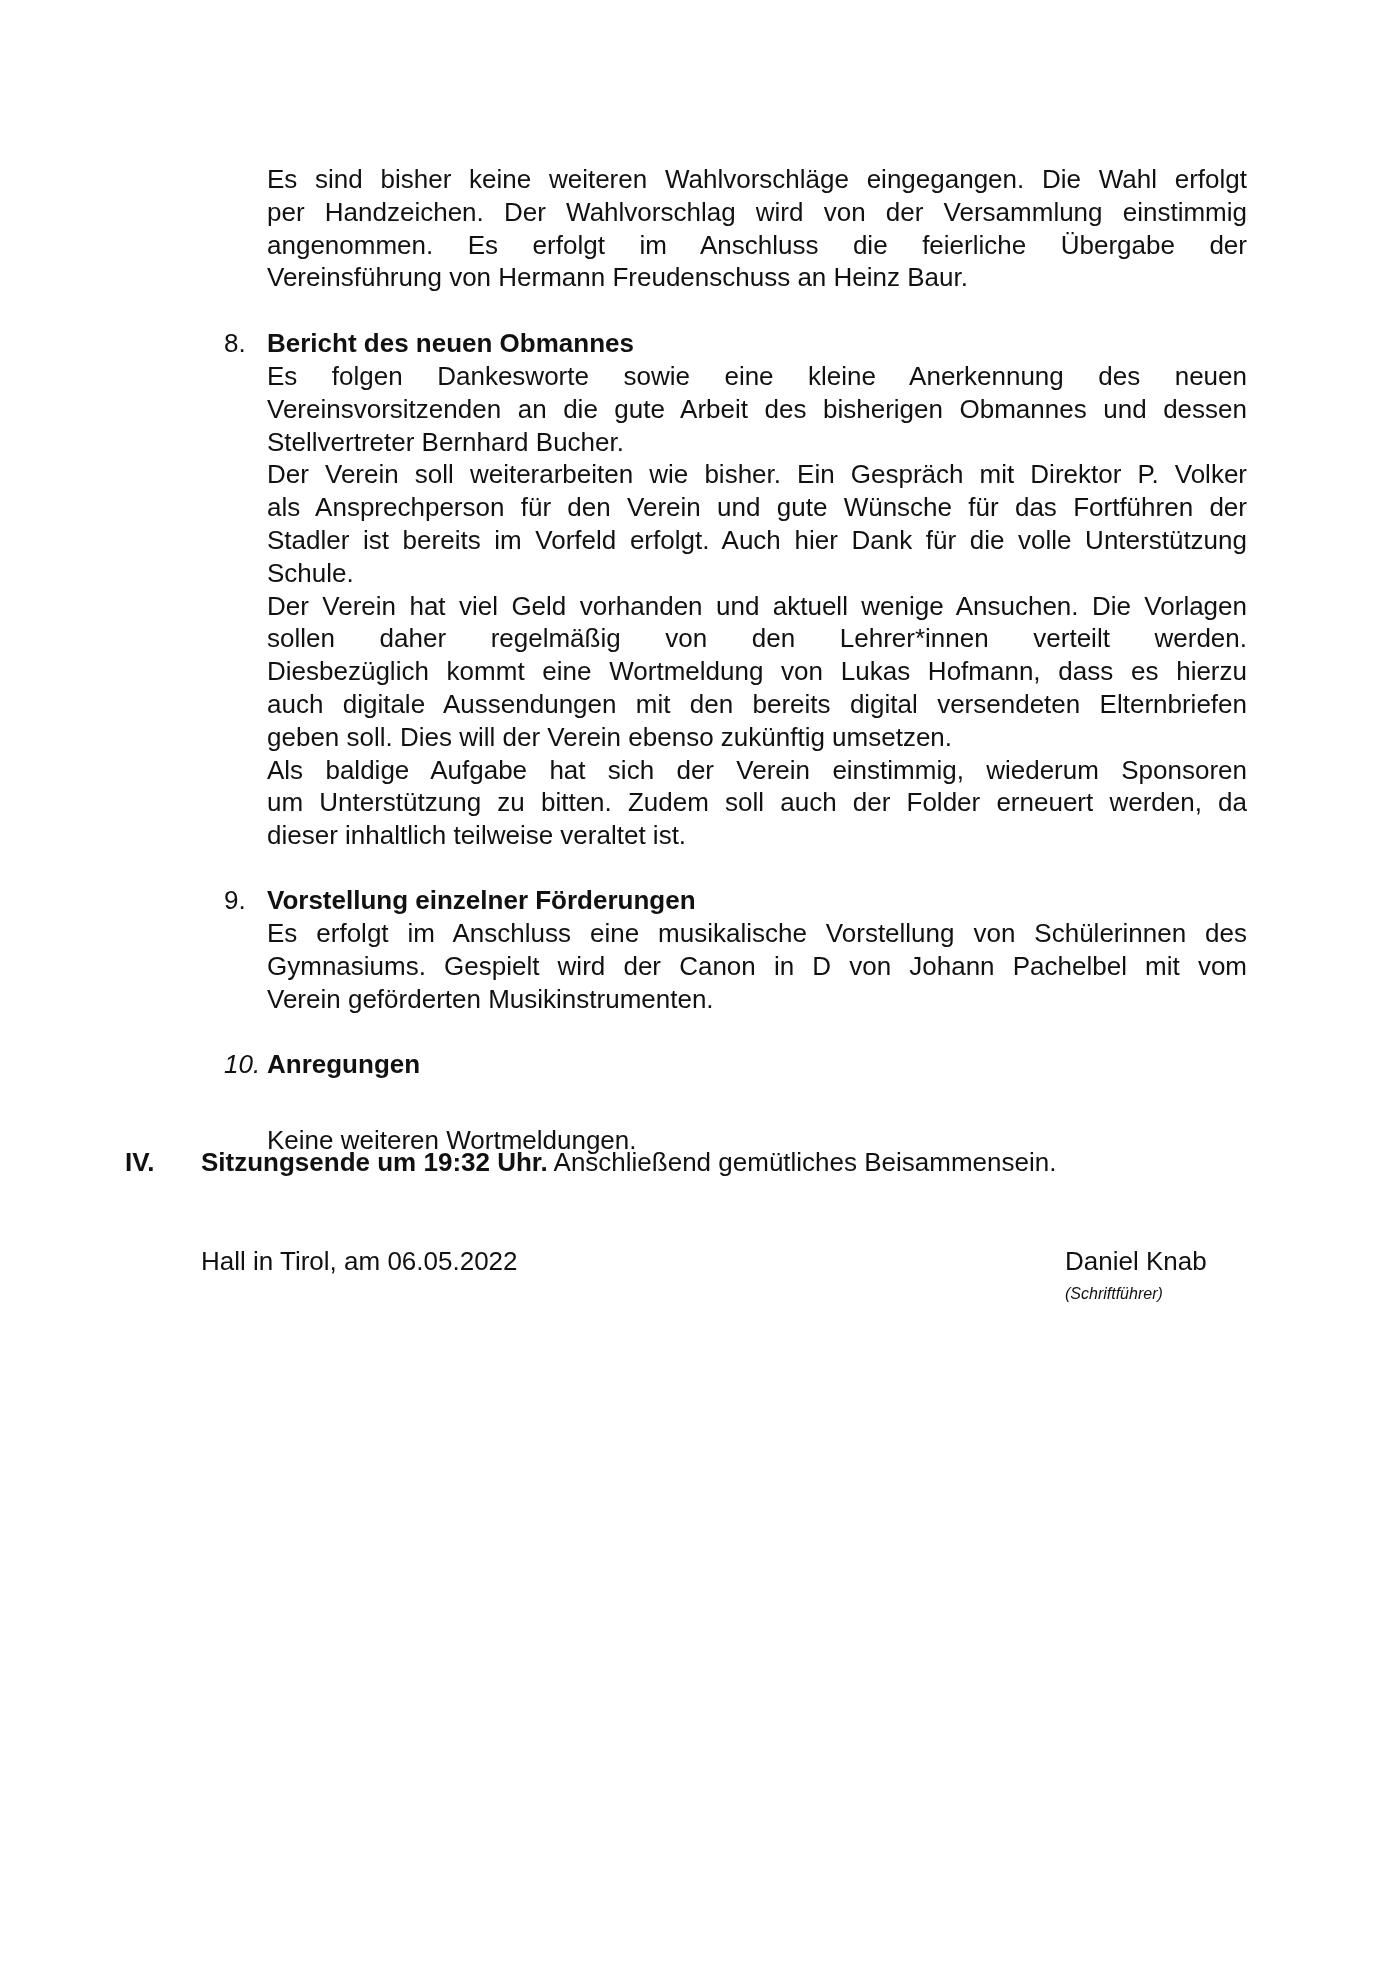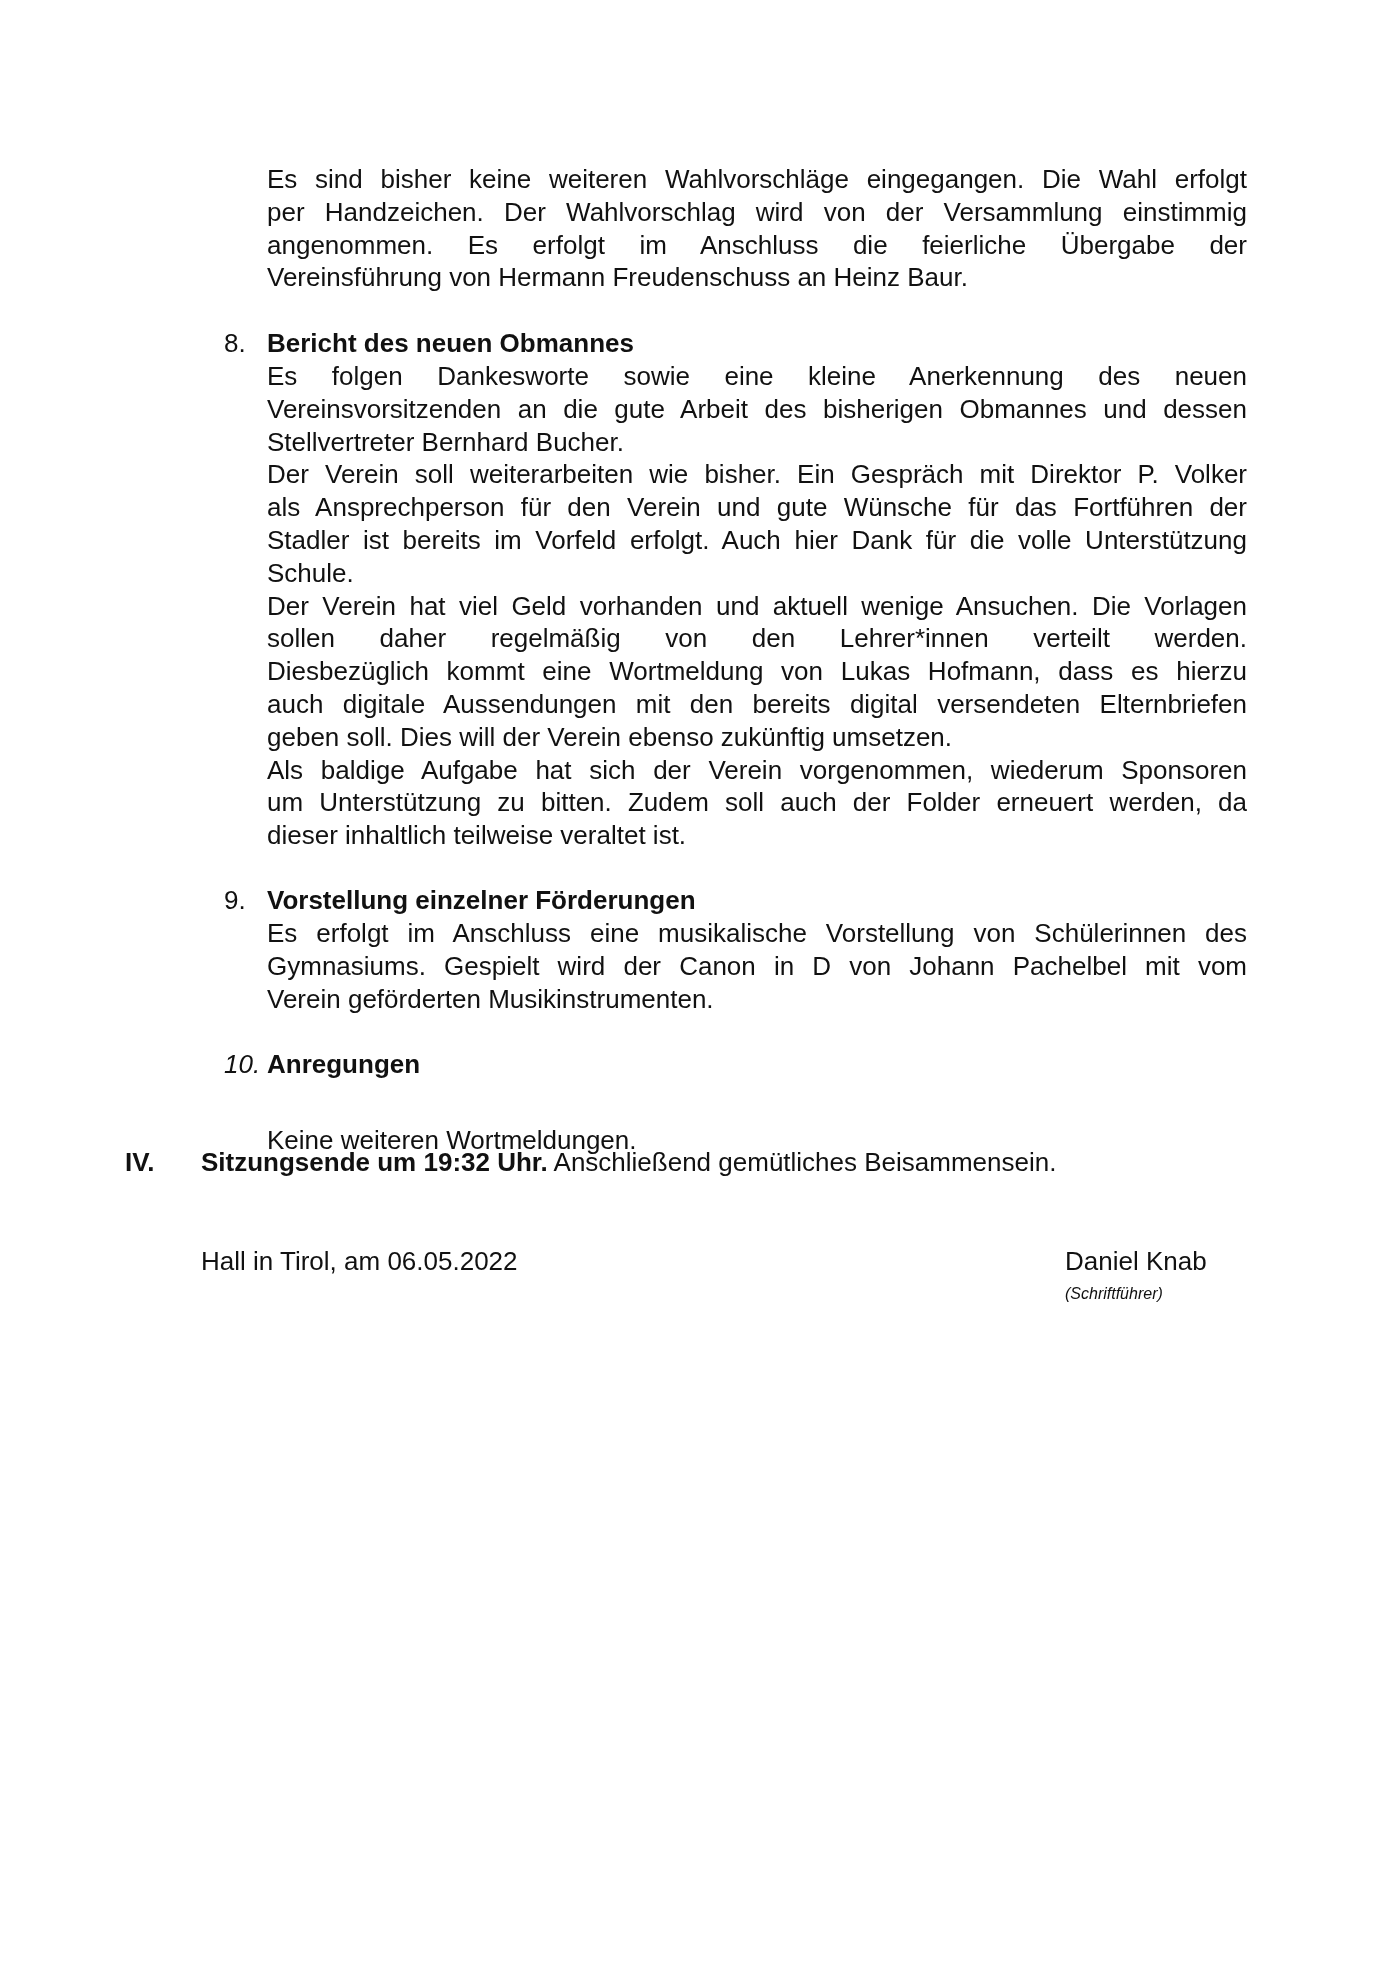--- a/index.html
+++ b/index.html
@@ -38,21 +38,21 @@
     <span class="line end">Stellvertreter Bernhard Bucher.</span>
     <span class="line">Der Verein soll weiterarbeiten wie bisher. Ein Gespräch mit Direktor P. Volker</span>
     <span class="line">als Ansprechperson für den Verein und gute Wünsche für das Fortführen der</span>
     <span class="line">Stadler ist bereits im Vorfeld erfolgt. Auch hier Dank für die volle Unterstützung</span>
     <span class="line end">Schule.</span>
     <span class="line">Der Verein hat viel Geld vorhanden und aktuell wenige Ansuchen. Die Vorlagen</span>
     <span class="line">sollen daher regelmäßig von den Lehrer*innen verteilt werden.</span>
     <span class="line">Diesbezüglich kommt eine Wortmeldung von Lukas Hofmann, dass es hierzu</span>
     <span class="line">auch digitale Aussendungen mit den bereits digital versendeten Elternbriefen</span>
     <span class="line end">geben soll. Dies will der Verein ebenso zukünftig umsetzen.</span>
-    <span class="line">Als baldige Aufgabe hat sich der Verein vorgenommen, wiederum Sponsoren</span>
+    <span class="line">Als baldige Aufgabe hat sich der Verein einstimmig, wiederum Sponsoren</span>
     <span class="line">um Unterstützung zu bitten. Zudem soll auch der Folder erneuert werden, da</span>
     <span class="line end">dieser inhaltlich teilweise veraltet ist.</span>
   </div>
 
   <div class="num" style="left:224px; top:884px;">9.</div>
   <div class="heading" style="top:884px;">Vorstellung einzelner Förderungen</div>
   <div class="para" style="top:917px;">
     <span class="line">Es erfolgt im Anschluss eine musikalische Vorstellung von Schülerinnen des</span>
     <span class="line">Gymnasiums. Gespielt wird der Canon in D von Johann Pachelbel mit vom</span>
     <span class="line end">Verein geförderten Musikinstrumenten.</span>

